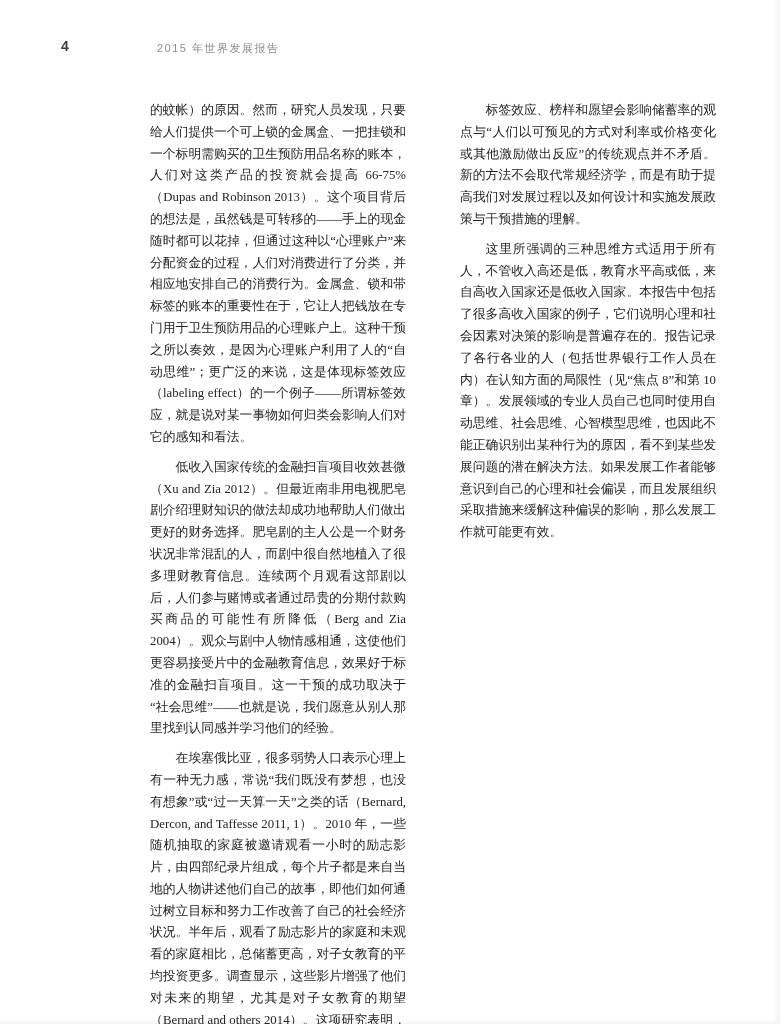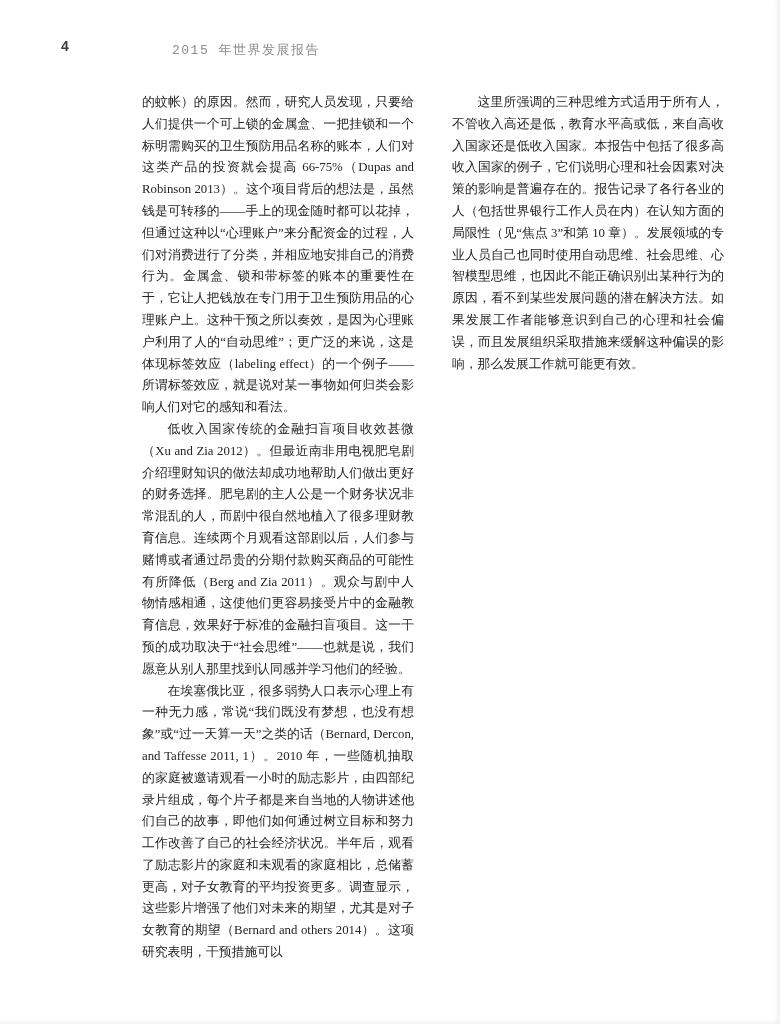--- a/index.html
+++ b/index.html
@@ -15,48 +15,49 @@
     overflow: hidden;
     box-shadow: inset -3px -2px 4px rgba(0,0,0,0.06);
   }
   .header { position: absolute; top: 38px; left: 0; width: 780px; height: 20px; }
   .page-number {
     position: absolute; left: 61px; top: 0;
     font-family: "Liberation Sans", sans-serif;
     font-size: 14px; font-weight: 700; color: #3c3c3c;
   }
   .running-head {
-    position: absolute; left: 172px; top: 3px;
-    font-family: Liberation Mono, monospace;
-    font-size: 13px; color: #8d8d8d; letter-spacing: 1.5px;
+    position: absolute; left: 157px; top: 3px;
+    font-family: Liberation Sans, sans-serif;
+    font-size: 11px; color: #8d8d8d; letter-spacing: 1.5px;
   }
   .col {
     position: absolute; top: 92px; width: 272px;
     text-align: justify;
     font-size: 12.8px; line-height: 21.8px;
     color: #242424;
   }
   .col-left  { left: 142px; }
   .col-right { left: 452px; }
-  .col p { margin: 0; padding: 0; }
+  .col p { margin: 8px; padding: 0; }
   .col p.indent { text-indent: 2em; }
 </style>
 </head>
 <body>
 
 <div class="page">
 
   <div class="header">
     <span class="page-number">4</span>
     <span class="running-head">2015 年世界发展报告</span>
   </div>
 
   <div class="col col-left">
     <p>的蚊帐）的原因。然而，研究人员发现，只要给人们提供一个可上锁的金属盒、一把挂锁和一个标明需购买的卫生预防用品名称的账本，人们对这类产品的投资就会提高 66-75%（Dupas and Robinson 2013）。这个项目背后的想法是，虽然钱是可转移的——手上的现金随时都可以花掉，但通过这种以“心理账户”来分配资金的过程，人们对消费进行了分类，并相应地安排自己的消费行为。金属盒、锁和带标签的账本的重要性在于，它让人把钱放在专门用于卫生预防用品的心理账户上。这种干预之所以奏效，是因为心理账户利用了人的“自动思维”；更广泛的来说，这是体现标签效应（labeling effect）的一个例子——所谓标签效应，就是说对某一事物如何归类会影响人们对它的感知和看法。</p>
-    <p class="indent">低收入国家传统的金融扫盲项目收效甚微（Xu and Zia 2012）。但最近南非用电视肥皂剧介绍理财知识的做法却成功地帮助人们做出更好的财务选择。肥皂剧的主人公是一个财务状况非常混乱的人，而剧中很自然地植入了很多理财教育信息。连续两个月观看这部剧以后，人们参与赌博或者通过昂贵的分期付款购买商品的可能性有所降低（Berg and Zia 2011）。观众与剧中人物情感相通，这使他们更容易接受片中的金融教育信息，效果好于标准的金融扫盲项目。这一干预的成功取决于“社会思维”——也就是说，我们愿意从别人那里找到认同感并学习他们的经验。</p>
+    <p class="indent">低收入国家传统的金融扫盲项目收效甚微（Xu and Zia 2012）。但最近南非用电视肥皂剧介绍理财知识的做法却成功地帮助人们做出更好的财务选择。肥皂剧的主人公是一个财务状况非常混乱的人，而剧中很自然地植入了很多理财教育信息。连续两个月观看这部剧以后，人们参与赌博或者通过昂贵的分期付款购买商品的可能性有所降低（Berg and Zia 2004）。观众与剧中人物情感相通，这使他们更容易接受片中的金融教育信息，效果好于标准的金融扫盲项目。这一干预的成功取决于“社会思维”——也就是说，我们愿意从别人那里找到认同感并学习他们的经验。</p>
     <p class="indent">在埃塞俄比亚，很多弱势人口表示心理上有一种无力感，常说“我们既没有梦想，也没有想象”或“过一天算一天”之类的话（Bernard, Dercon, and Taffesse 2011, 1）。2010 年，一些随机抽取的家庭被邀请观看一小时的励志影片，由四部纪录片组成，每个片子都是来自当地的人物讲述他们自己的故事，即他们如何通过树立目标和努力工作改善了自己的社会经济状况。半年后，观看了励志影片的家庭和未观看的家庭相比，总储蓄更高，对子女教育的平均投资更多。调查显示，这些影片增强了他们对未来的期望，尤其是对子女教育的期望（Bernard and others 2014）。这项研究表明，干预措施可以</p>
   </div>
 
   <div class="col col-right">
-    <p class="indent">这里所强调的三种思维方式适用于所有人，不管收入高还是低，教育水平高或低，来自高收入国家还是低收入国家。本报告中包括了很多高收入国家的例子，它们说明心理和社会因素对决策的影响是普遍存在的。报告记录了各行各业的人（包括世界银行工作人员在内）在认知方面的局限性（见“焦点 3”和第 10 章）。发展领域的专业人员自己也同时使用自动思维、社会思维、心智模型思维，也因此不能正确识别出某种行为的原因，看不到某些发展问题的潜在解决方法。如果发展工作者能够意识到自己的心理和社会偏误，而且发展组织采取措施来缓解这种偏误的影响，那么发展工作就可能更有效。</p>
+    <p class="indent">标签效应、榜样和愿望会影响储蓄率的观点与“人们以可预见的方式对利率或价格变化或其他激励做出反应”的传统观点并不矛盾。新的方法不会取代常规经济学，而是有助于提高我们对发展过程以及如何设计和实施发展政策与干预措施的理解。</p>
+    <p class="indent">这里所强调的三种思维方式适用于所有人，不管收入高还是低，教育水平高或低，来自高收入国家还是低收入国家。本报告中包括了很多高收入国家的例子，它们说明心理和社会因素对决策的影响是普遍存在的。报告记录了各行各业的人（包括世界银行工作人员在内）在认知方面的局限性（见“焦点 8”和第 10 章）。发展领域的专业人员自己也同时使用自动思维、社会思维、心智模型思维，也因此不能正确识别出某种行为的原因，看不到某些发展问题的潜在解决方法。如果发展工作者能够意识到自己的心理和社会偏误，而且发展组织采取措施来缓解这种偏误的影响，那么发展工作就可能更有效。</p>
   </div>
 
 </div>
 
 </body></html>

